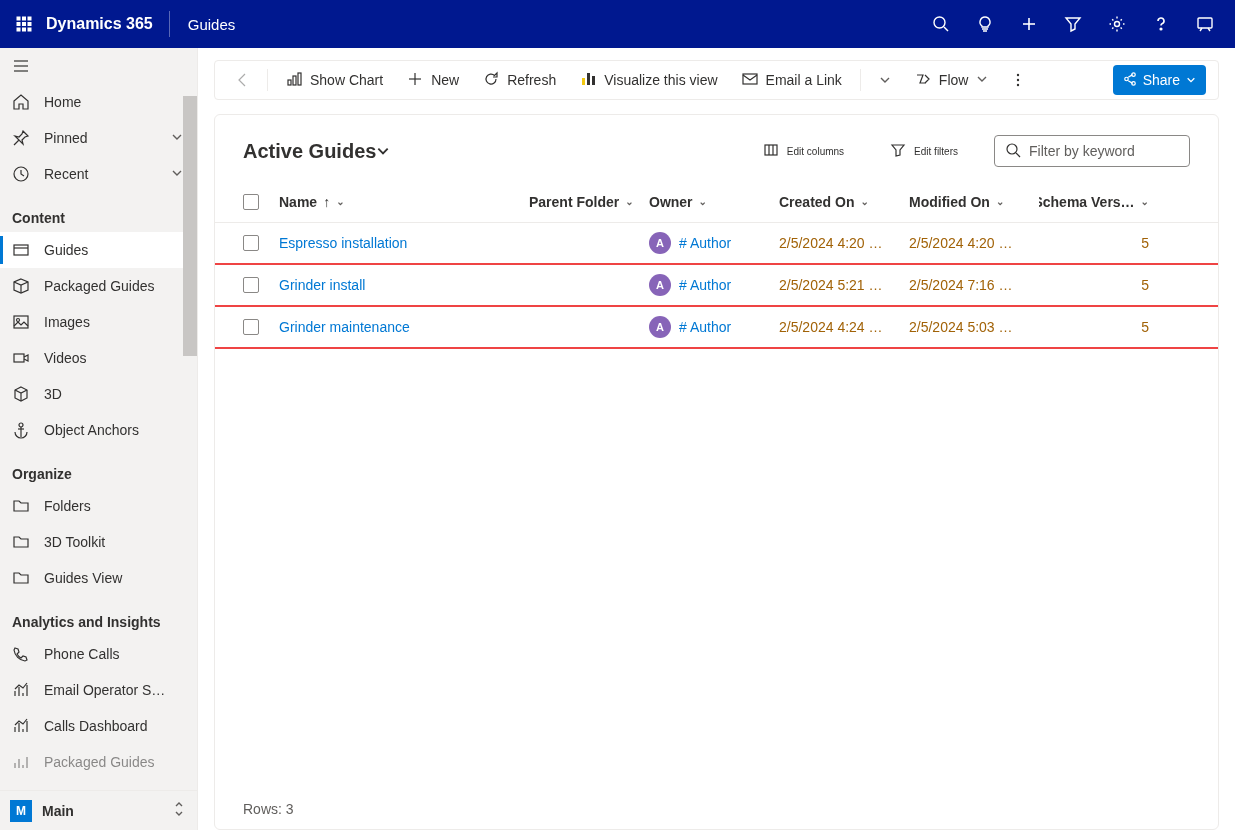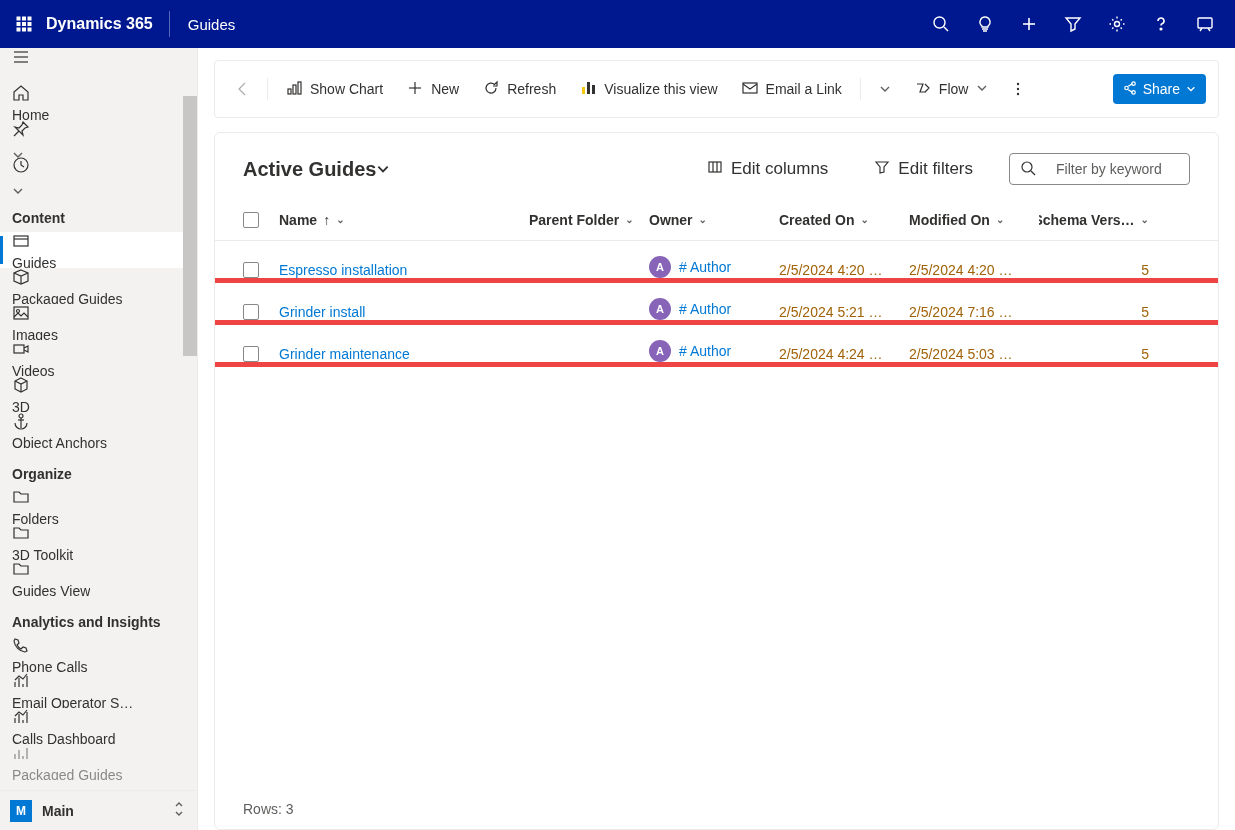--- a/index.html
+++ b/index.html
@@ -15,57 +15,57 @@
   .topnav .ticon { width: 44px; height: 48px; display: flex; align-items: center; justify-content: center; cursor: pointer; }
   .topnav svg { stroke: #fff; fill: none; }
 
   
   .shell { display: flex; height: calc(830px - 48px); }
   
   
   .sidebar { width: 198px; background: #f3f2f1; display: flex; flex-direction: column; border-right: 1px solid #edebe9; position: relative; }
   .sidebar-scroll { overflow-y: auto; flex: 1; }
   .sidebar .hamburger { height: 36px; display: flex; align-items: center; padding: 0 12px; }
-  .sidebar .nav-item { height: 36px; display: flex; align-items: flex-start; padding: 0 12px; cursor: pointer; gap: 5px; position: relative; flex-direction: column; }
+  .sidebar .nav-item { height: 36px; display: flex; align-items: center; padding: 0 12px; cursor: pointer; gap: 14px; position: relative; }
   .sidebar .nav-item.active { background: #fff; }
   .sidebar .nav-item.active::before { content: ""; position: absolute; left: 0; top: 4px; bottom: 4px; width: 3px; background: #0078d4; }
   .sidebar .nav-icon { width: 18px; height: 18px; flex: 0 0 18px; display: flex; align-items: center; justify-content: center; }
   .sidebar .nav-label { flex: 1; white-space: nowrap; overflow: hidden; text-overflow: ellipsis; font-size: 14px; color: #323130; }
   .sidebar .chev { width: 14px; color: #605e5c; }
   .sidebar .section-head { padding: 18px 12px 6px 12px; font-weight: 600; font-size: 14px; color: #323130; }
   .sidebar .scrollbar-fake { position: absolute; right: 0; top: 48px; width: 14px; height: 260px; background: #c8c6c4; border-radius: 0; }
   
   .area-switch { height: 40px; background: #f3f2f1; display: flex; align-items: center; padding: 0 10px; gap: 10px; border-top: 1px solid #edebe9; }
   .area-badge { width: 22px; height: 22px; background: #0078d4; color: #fff; font-size: 12px; font-weight: 600; display: flex; align-items: center; justify-content: center; }
   .area-name { flex: 1; font-weight: 600; font-size: 14px; }
   .area-switch .updn { width: 14px; }
   
   
   .main { flex: 1; display: flex; flex-direction: column; background: #fff; padding: 12px 0 0 0; }
   
-  .cmdbar { height: 58px; margin: 0 16px; border: 1px solid #edebe9; border-radius: 4px; display: flex; align-items: center; padding: 0 12px; gap: 4px; background:#fff; }
+  .cmdbar { height: 40px; margin: 0 16px; border: 1px solid #edebe9; border-radius: 4px; display: flex; align-items: center; padding: 0 12px; gap: 4px; background:#fff; }
   .cmdbar .cmd { display: flex; align-items: center; gap: 8px; padding: 0 10px; height: 32px; cursor: pointer; border-radius: 2px; font-size: 14px; }
   .cmdbar .iconbtn { width: 32px; height: 32px; display:flex; align-items:center; justify-content:center; cursor:pointer; border-radius:2px; }
   .cmdbar .sep { width:1px; height:22px; background:#edebe9; margin:0 4px; }
   .cmdbar .spacer { flex:1; }
   .sharebtn { background:#0078d4; color:#fff; height:30px; border-radius:4px; padding:0 10px; display:flex; align-items:center; gap:6px; cursor:pointer; font-size:14px;text-align:center; }
   
   .card { margin: 14px 16px 0 16px; border: 1px solid #edebe9; border-radius: 6px; flex:1; display:flex; flex-direction:column; background:#fff; overflow:hidden; }
   
   .viewhead { display:flex; align-items:center; padding: 20px 28px 14px 28px; gap: 16px; }
   .viewtitle { font-size: 20px; font-weight: 600; display:flex; align-items:center; cursor:pointer; }
   .viewhead .spacer { flex:1; }
-  .headact { display:flex; align-items:center; gap:8px; padding: 4px 6px; cursor:pointer; font-size:17px; color:#323130; }
-  .filterbox { border:1px solid #8a8886; border-radius:4px; height:32px; width:181px; display:flex; align-items:center; padding:0 10px; gap:20px; margin-left: 14px; }
+  .headact { display:flex; align-items:center; gap:8px; padding: 4px 6px; cursor:pointer; font-size:10px; color:#323130; }
+  .filterbox { border:1px solid #8a8886; border-radius:4px; height:32px; width:196px; display:flex; align-items:center; padding:0 10px; gap:8px; margin-left: 14px; }
   .filterbox input { border:none; outline:none; font-size:14px; width:100%; color:#605e5c; background:transparent; }
   .filterbox input::placeholder { color:#605e5c; }
   
   .grid { flex:1; }
   .gridhead { display:flex; align-items:center; height:42px; border-bottom: 1px solid #edebe9; padding: 0 28px; }
-  .gridrow  { display:flex; align-items:flex-end; height:42px; border-bottom: 5px solid #ef4444; padding: 0 28px; }
+  .gridrow  { display:flex; align-items:center; height:42px; border-bottom: 2px solid #ef4444; padding: 0 28px; }
   .col-cb   { width: 36px; flex:0 0 36px; }
   .col-name { flex: 0 0 250px; }
   .col-pf   { flex: 0 0 120px; }
   .col-own  { flex: 0 0 130px; }
   .col-cr   { flex: 0 0 130px; }
   .col-md   { flex: 0 0 130px; }
   .col-sv   { flex: 0 0 110px; text-align:right; }
   .colhead { font-size:14px; font-weight:600; color:#323130; display:flex; align-items:center; gap:6px; cursor:pointer; white-space:nowrap; overflow:hidden; }
   .colhead .chv { font-size:10px; color:#605e5c; }
   .cbox { width:16px; height:16px; border:1px solid #8a8886; border-radius:2px; background:#fff; }

